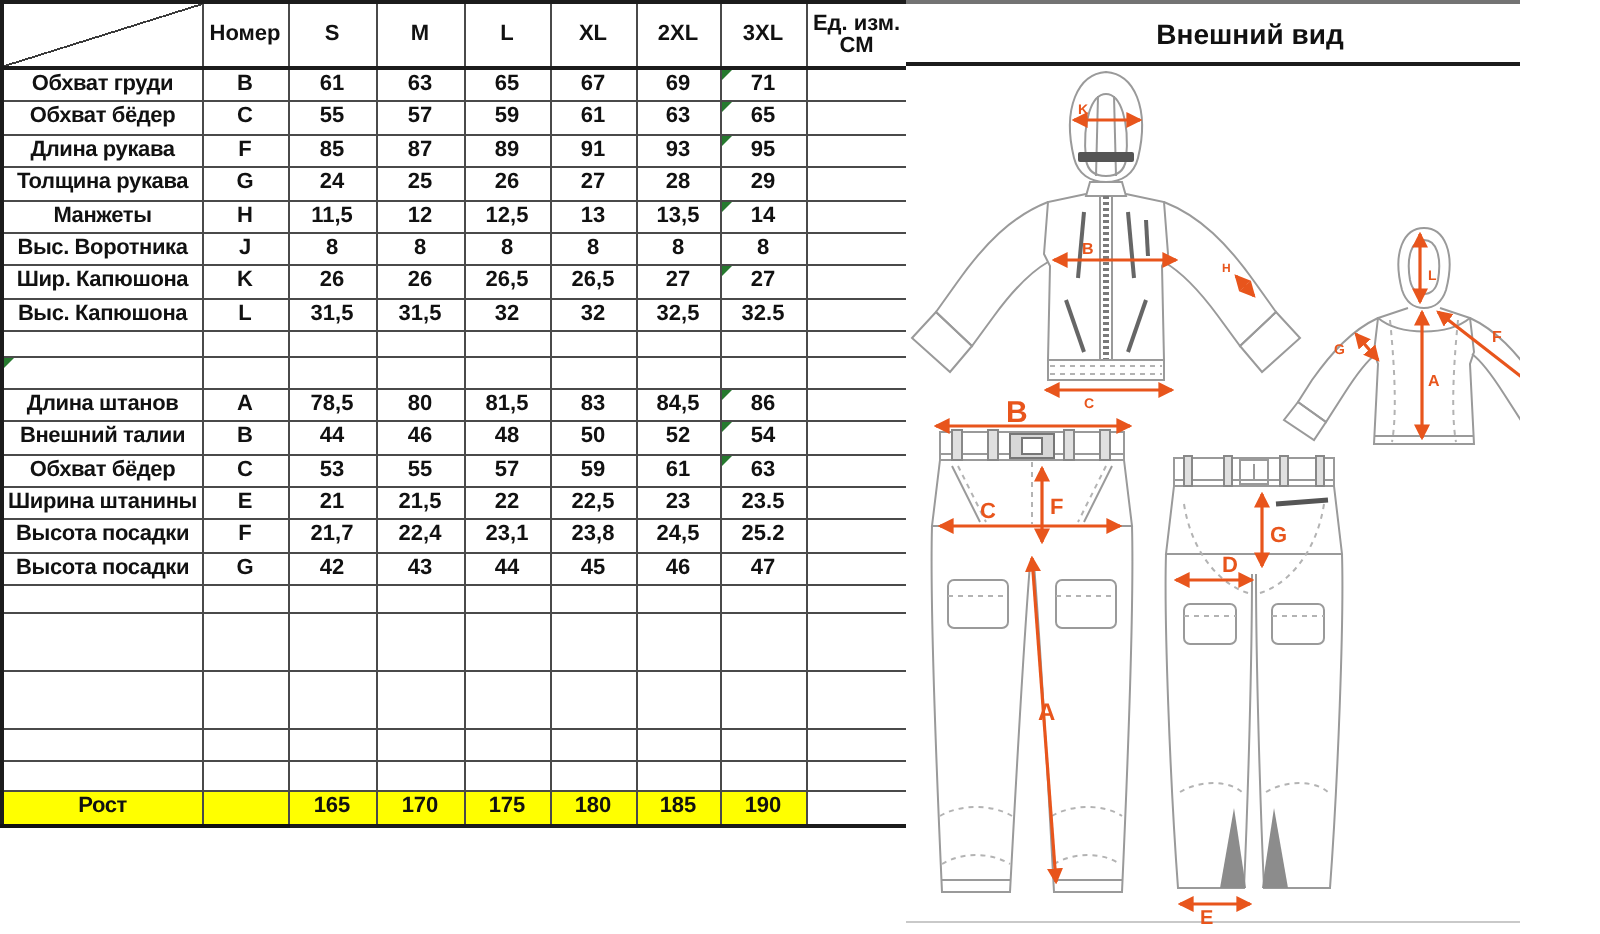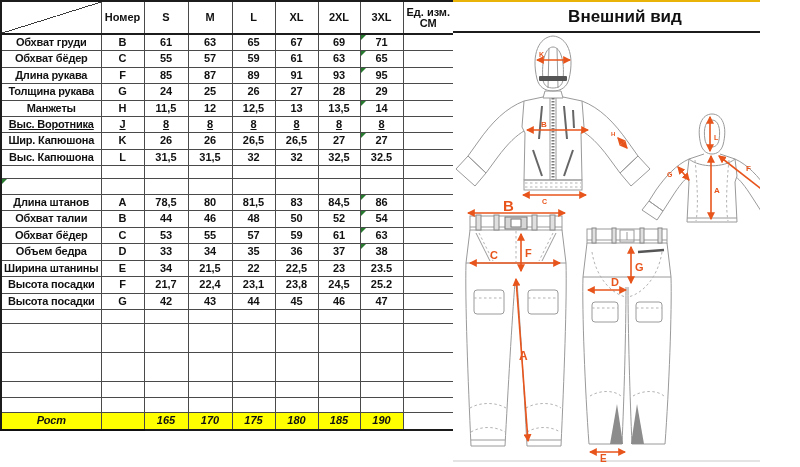--- a/index.html
+++ b/index.html
@@ -17,23 +17,23 @@
   td.lbl{font-size:10.6px;letter-spacing:-0.2px;}
   td.val{font-size:11.5px;}
   td.hl{background:#ffff00;font-size:12px;}
   tr.rost td{border-top:1.5px solid #222;}
   tr.rost td.lbl,tr.rost td.num{border-bottom:2px solid #111;}
   td.flag::before{content:"";position:absolute;top:0;left:0;width:0;height:0;
                   border-top:5px solid #26792e;border-right:5px solid transparent;}
   
   .view{position:absolute;left:453px;top:0;width:344px;height:467px;background:#fff;
         border-right:1px solid #555;}
-  .view-title{height:29px;border-top:2px solid #eab308;border-bottom:2px solid #1c1c1c;
+  .view-title{height:29px;border-top:2px solid #737373;border-bottom:2px solid #1c1c1c;
               display:flex;align-items:center;justify-content:center;
-              font-size:17px;font-weight:bold;}
+              font-size:14px;font-weight:bold;}
   .view svg{display:block;}
   .g-art{stroke:#9a9a9a;fill:none;stroke-width:1;}
   .g-dark{stroke:#666;fill:none;stroke-width:2;}
   .g-dash{stroke:#b3b3b3;fill:none;stroke-width:1;stroke-dasharray:2.5,2.5;}
   .ar{stroke:#e8551c;stroke-width:1.6;fill:none;}
   .dl{fill:#e8551c;font-family:"Liberation Sans",sans-serif;font-weight:bold;}
   .faint{stroke:#c9c9c9;stroke-width:1;}
 </style>
 </head>
 <body>
@@ -115,21 +115,21 @@
           <td class="lbl">Манжеты</td>
           <td class="num">H</td>
           <td class="val">11,5</td>
           <td class="val">12</td>
           <td class="val">12,5</td>
           <td class="val">13</td>
           <td class="val">13,5</td>
           <td class="val flag">14</td>
           <td class=""></td>
         </tr>
-        <tr style="height: 16px; text-decoration: underline;">
+        <tr style="height: 16px;">
           <td class="lbl">Выс. Воротника</td>
           <td class="num">J</td>
           <td class="val">8</td>
           <td class="val">8</td>
           <td class="val">8</td>
           <td class="val">8</td>
           <td class="val">8</td>
           <td class="val">8</td>
           <td class=""></td>
         </tr>
@@ -182,56 +182,45 @@
           <td class="num">A</td>
           <td class="val">78,5</td>
           <td class="val">80</td>
           <td class="val">81,5</td>
           <td class="val">83</td>
           <td class="val">84,5</td>
           <td class="val flag">86</td>
           <td class=""></td>
         </tr>
         <tr style="height: 17px;">
-          <td class="lbl">Обхват талии</td>
+          <td class="lbl">Внешний талии</td>
           <td class="num">B</td>
           <td class="val">44</td>
           <td class="val">46</td>
           <td class="val">48</td>
           <td class="val">50</td>
           <td class="val">52</td>
           <td class="val flag">54</td>
           <td class=""></td>
         </tr>
         <tr style="height: 16px;">
           <td class="lbl">Обхват бёдер</td>
           <td class="num">C</td>
           <td class="val">53</td>
           <td class="val">55</td>
           <td class="val">57</td>
           <td class="val">59</td>
           <td class="val">61</td>
           <td class="val flag">63</td>
           <td class=""></td>
         </tr>
-        <tr style="height: 17px;">
-          <td class="lbl">Объем бедра</td>
-          <td class="num">D</td>
-          <td class="val">33</td>
-          <td class="val">34</td>
-          <td class="val">35</td>
-          <td class="val">36</td>
-          <td class="val">37</td>
-          <td class="val flag">38</td>
-          <td class=""></td>
-        </tr>
         <tr style="height: 16px;">
           <td class="lbl">Ширина штанины</td>
           <td class="num">E</td>
-          <td class="val">34</td>
+          <td class="val">21</td>
           <td class="val">21,5</td>
           <td class="val">22</td>
           <td class="val">22,5</td>
           <td class="val">23</td>
           <td class="val">23.5</td>
           <td class=""></td>
         </tr>
         <tr style="height: 17px;">
           <td class="lbl">Высота посадки</td>
           <td class="num">F</td>
@@ -302,21 +291,21 @@
           <td class=""></td>
           <td class=""></td>
           <td class=""></td>
           <td class=""></td>
           <td class=""></td>
           <td class=""></td>
           <td class=""></td>
           <td class=""></td>
           <td class=""></td>
         </tr>
-        <tr class="rost" style="height: 18px; font-style: italic;">
+        <tr class="rost" style="height: 18px;">
           <td class="lbl hl">Рост</td>
           <td class="num hl"></td>
           <td class="val hl">165</td>
           <td class="val hl">170</td>
           <td class="val hl">175</td>
           <td class="val hl">180</td>
           <td class="val hl">185</td>
           <td class="val hl">190</td>
           <td class=""></td>
         </tr>

